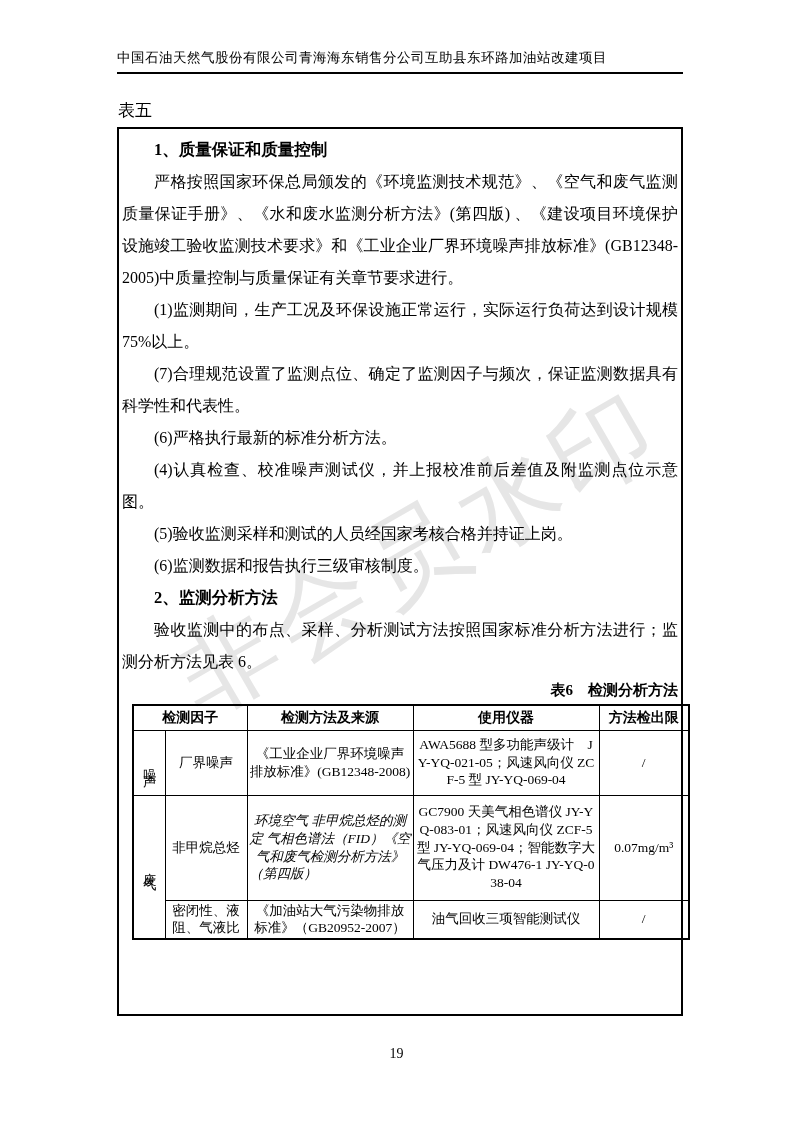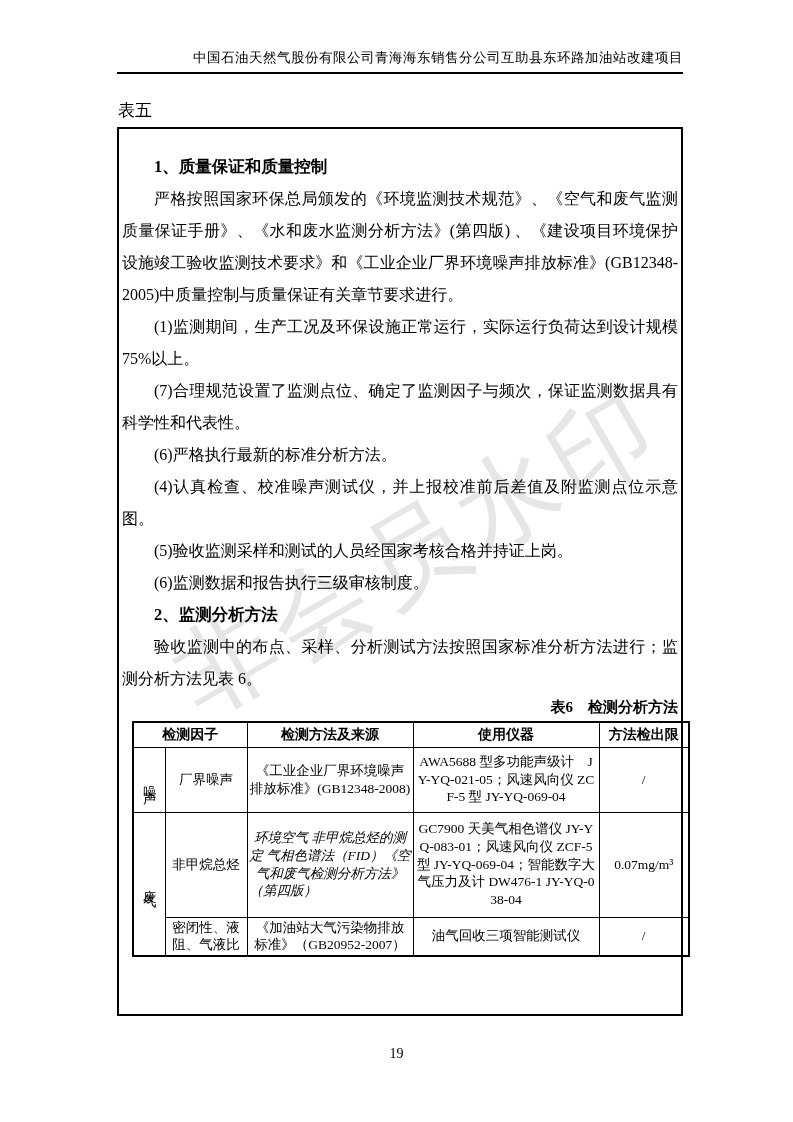--- a/index.html
+++ b/index.html
@@ -28,38 +28,38 @@
     transform: rotate(-30deg);
     z-index: 0;
     user-select: none;
   }
   .content-layer { position: relative; z-index: 1; }
 
   
   .doc-header { margin: 0 110px 0 117px; padding-top: 49px; }
   .doc-header-title {
     width: 566px;
-    text-align: right;
+    text-align: left;
     font-size: 13.5px;
     letter-spacing: 0.5px;
     padding-bottom: 5px;
     border-bottom: 2px solid #000;
   }
   .table-label {
     margin: 25px 0 5px 118px;
     font-size: 17px;
   }
 
   
   .content-box {
     margin-left: 117px;
     width: 566px;
     height: 889px;
     border: 2px solid #000;
-    padding: 22px 3px 0 3px;
+    padding: 5px 3px 0 3px;
     font-size: 16px;
     line-height: 32px;
   }
   .sec-heading {
     font-weight: bold;
     font-size: 16.5px;
     text-indent: 32px;
     line-height: 32px;
   }
   p.body {

